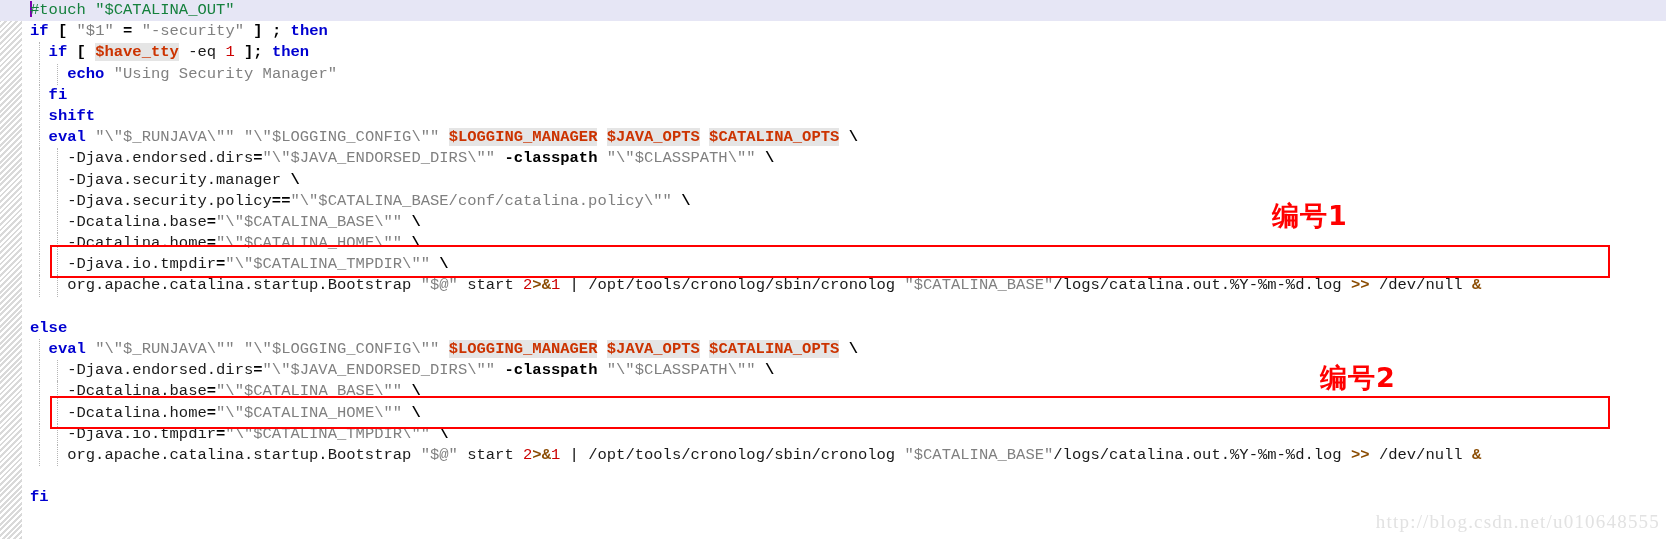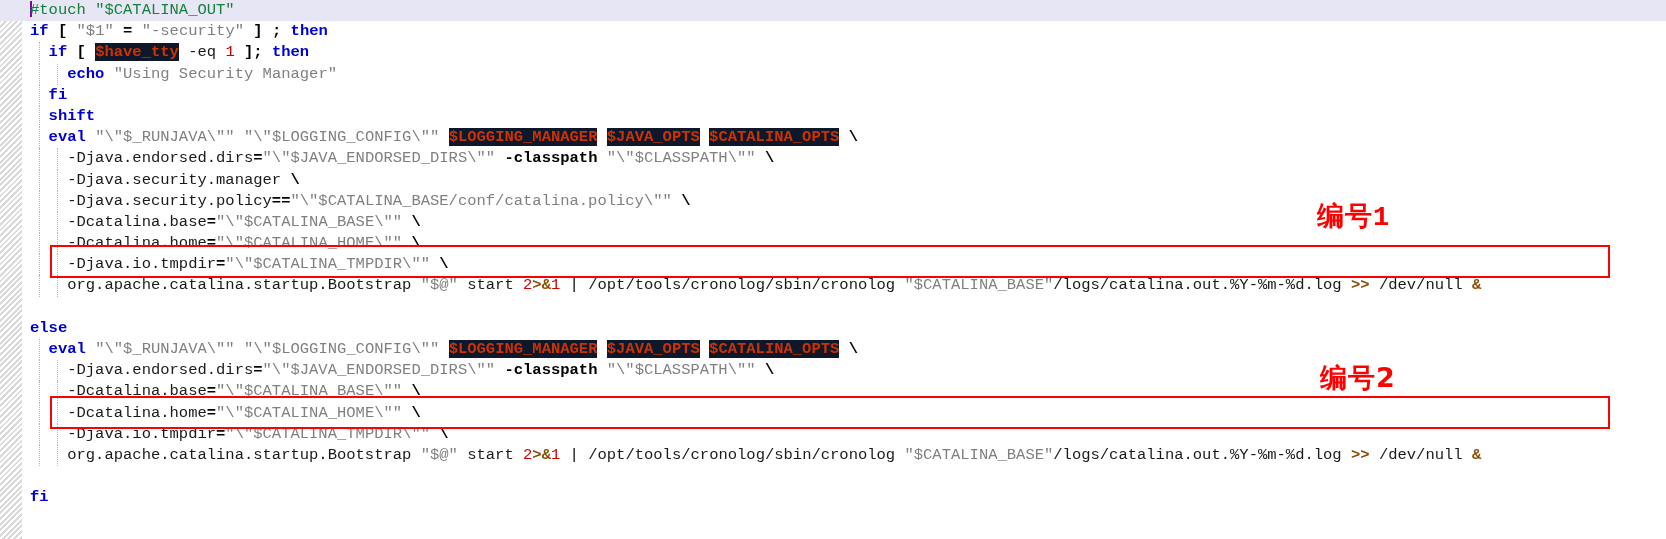--- a/index.html
+++ b/index.html
@@ -86,21 +86,21 @@
     top: 0;
     width: 0;
     height: 21.2px;
     border-left: 1px dotted #b5b5b5;
   }
 
   
   .kw      { color: #0000d0; font-weight: bold; text-align: center; }      
   .cmt     { color: #15803d; }                          
   .str     { color: #808080; }                          
-  .varhl   { color: #cc3300; font-weight: bold; background: #0f172a; } 
+  .varhl   { color: #cc3300; font-weight: bold; background: #e5e5e5; } 
   .num     { color: #cc0000; }                          
   .op      { color: #000000; font-weight: bold; }       
   .plain   { color: #1a1a1a; }
   .redop   { color: #8a4b00; font-weight: bold; }       
   .pipe    { color: #000000; }
 
   
   .redbox {
     position: absolute;
     border: 2px solid #ff0000;
@@ -113,21 +113,21 @@
   
   .annot {
     position: absolute;
     color: #ff0000;
     font-family: "DejaVu Sans", "Liberation Sans", sans-serif;
     font-size: 27px;
     font-weight: 700;
     letter-spacing: 1px;
     white-space: nowrap;
   }
-  #annot-1 { left: 1317px; top: 198px; font-family: Liberation Mono, monospace; }
+  #annot-1 { left: 1272px; top: 198px; }
   #annot-2 { left: 1320px; top: 360px; text-align: center; }
 
   
   #watermark {
     position: absolute;
     right: 6px;
     bottom: 6px;
     color: #e2e2e2;
     font-family: "Liberation Serif", "DejaVu Serif", serif;
     font-size: 19px;
@@ -144,14 +144,15 @@
   <div id="gutter-fill"></div>
 
   <div id="code"><div class="ln current"><span class="caret"></span><span class="cmt">#touch </span><span class="cmt">"$CATALINA_OUT"</span></div><div class="ln"><span class="kw">if</span><span class="plain"> </span><span class="op">[</span><span class="plain"> </span><span class="str">"$1"</span><span class="plain"> </span><span class="op">=</span><span class="plain"> </span><span class="str">"-security"</span><span class="plain"> </span><span class="op">]</span><span class="plain"> </span><span class="op">;</span><span class="plain"> </span><span class="kw">then</span></div><div class="ln"><span class="guide" style="left: 9px;"></span><span>  </span><span class="kw">if</span><span class="plain"> </span><span class="op">[</span><span class="plain"> </span><span class="varhl">$have_tty</span><span class="plain"> </span><span class="plain">-eq</span><span class="plain"> </span><span class="num">1</span><span class="plain"> </span><span class="op">];</span><span class="plain"> </span><span class="kw">then</span></div><div class="ln"><span class="guide" style="left: 9px;"></span><span class="guide" style="left: 27px;"></span><span>    </span><span class="kw">echo</span><span class="plain"> </span><span class="str">"Using Security Manager"</span></div><div class="ln"><span class="guide" style="left: 9px;"></span><span>  </span><span class="kw">fi</span></div><div class="ln"><span class="guide" style="left: 9px;"></span><span>  </span><span class="kw">shift</span></div><div class="ln"><span class="guide" style="left: 9px;"></span><span>  </span><span class="kw">eval</span><span class="plain"> </span><span class="str">"\"$_RUNJAVA\""</span><span class="plain"> </span><span class="str">"\"$LOGGING_CONFIG\""</span><span class="plain"> </span><span class="varhl">$LOGGING_MANAGER</span><span class="plain"> </span><span class="varhl">$JAVA_OPTS</span><span class="plain"> </span><span class="varhl">$CATALINA_OPTS</span><span class="plain"> </span><span class="op">\</span></div><div class="ln"><span class="guide" style="left: 9px;"></span><span class="guide" style="left: 27px;"></span><span>    </span><span class="plain">-Djava.endorsed.dirs</span><span class="op">=</span><span class="str">"\"$JAVA_ENDORSED_DIRS\""</span><span class="plain"> </span><span class="op">-classpath</span><span class="plain"> </span><span class="str">"\"$CLASSPATH\""</span><span class="plain"> </span><span class="op">\</span></div><div class="ln"><span class="guide" style="left: 9px;"></span><span class="guide" style="left: 27px;"></span><span>    </span><span class="plain">-Djava.security.manager</span><span class="plain"> </span><span class="op">\</span></div><div class="ln"><span class="guide" style="left: 9px;"></span><span class="guide" style="left: 27px;"></span><span>    </span><span class="plain">-Djava.security.policy</span><span class="op">==</span><span class="str">"\"$CATALINA_BASE/conf/catalina.policy\""</span><span class="plain"> </span><span class="op">\</span></div><div class="ln"><span class="guide" style="left: 9px;"></span><span class="guide" style="left: 27px;"></span><span>    </span><span class="plain">-Dcatalina.base</span><span class="op">=</span><span class="str">"\"$CATALINA_BASE\""</span><span class="plain"> </span><span class="op">\</span></div><div class="ln"><span class="guide" style="left: 9px;"></span><span class="guide" style="left: 27px;"></span><span>    </span><span class="plain">-Dcatalina.home</span><span class="op">=</span><span class="str">"\"$CATALINA_HOME\""</span><span class="plain"> </span><span class="op">\</span></div><div class="ln"><span class="guide" style="left: 9px;"></span><span class="guide" style="left: 27px;"></span><span>    </span><span class="plain">-Djava.io.tmpdir</span><span class="op">=</span><span class="str">"\"$CATALINA_TMPDIR\""</span><span class="plain"> </span><span class="op">\</span></div><div class="ln"><span class="guide" style="left: 9px;"></span><span class="guide" style="left: 27px;"></span><span>    </span><span class="plain">org.apache.catalina.startup.Bootstrap</span><span class="plain"> </span><span class="str">"$@"</span><span class="plain"> </span><span class="plain">start</span><span class="plain"> </span><span class="num">2</span><span class="redop">&gt;&amp;</span><span class="num">1</span><span class="plain"> </span><span class="pipe">|</span><span class="plain"> /opt/tools/cronolog/sbin/cronolog </span><span class="str">"$CATALINA_BASE"</span><span class="plain">/logs/catalina.out.%Y-%m-%d.log</span><span class="plain"> </span><span class="redop">&gt;&gt;</span><span class="plain"> /dev/null</span><span class="plain"> </span><span class="redop">&amp;</span></div><div class="ln">&nbsp;</div><div class="ln"><span class="kw">else</span></div><div class="ln"><span class="guide" style="left: 9px;"></span><span>  </span><span class="kw">eval</span><span class="plain"> </span><span class="str">"\"$_RUNJAVA\""</span><span class="plain"> </span><span class="str">"\"$LOGGING_CONFIG\""</span><span class="plain"> </span><span class="varhl">$LOGGING_MANAGER</span><span class="plain"> </span><span class="varhl">$JAVA_OPTS</span><span class="plain"> </span><span class="varhl">$CATALINA_OPTS</span><span class="plain"> </span><span class="op">\</span></div><div class="ln"><span class="guide" style="left: 9px;"></span><span class="guide" style="left: 27px;"></span><span>    </span><span class="plain">-Djava.endorsed.dirs</span><span class="op">=</span><span class="str">"\"$JAVA_ENDORSED_DIRS\""</span><span class="plain"> </span><span class="op">-classpath</span><span class="plain"> </span><span class="str">"\"$CLASSPATH\""</span><span class="plain"> </span><span class="op">\</span></div><div class="ln"><span class="guide" style="left: 9px;"></span><span class="guide" style="left: 27px;"></span><span>    </span><span class="plain">-Dcatalina.base</span><span class="op">=</span><span class="str">"\"$CATALINA_BASE\""</span><span class="plain"> </span><span class="op">\</span></div><div class="ln"><span class="guide" style="left: 9px;"></span><span class="guide" style="left: 27px;"></span><span>    </span><span class="plain">-Dcatalina.home</span><span class="op">=</span><span class="str">"\"$CATALINA_HOME\""</span><span class="plain"> </span><span class="op">\</span></div><div class="ln"><span class="guide" style="left: 9px;"></span><span class="guide" style="left: 27px;"></span><span>    </span><span class="plain">-Djava.io.tmpdir</span><span class="op">=</span><span class="str">"\"$CATALINA_TMPDIR\""</span><span class="plain"> </span><span class="op">\</span></div><div class="ln"><span class="guide" style="left: 9px;"></span><span class="guide" style="left: 27px;"></span><span>    </span><span class="plain">org.apache.catalina.startup.Bootstrap</span><span class="plain"> </span><span class="str">"$@"</span><span class="plain"> </span><span class="plain">start</span><span class="plain"> </span><span class="num">2</span><span class="redop">&gt;&amp;</span><span class="num">1</span><span class="plain"> </span><span class="pipe">|</span><span class="plain"> /opt/tools/cronolog/sbin/cronolog </span><span class="str">"$CATALINA_BASE"</span><span class="plain">/logs/catalina.out.%Y-%m-%d.log</span><span class="plain"> </span><span class="redop">&gt;&gt;</span><span class="plain"> /dev/null</span><span class="plain"> </span><span class="redop">&amp;</span></div><div class="ln">&nbsp;</div><div class="ln"><span class="kw">fi</span></div></div>
 
   <div class="redbox" id="redbox-1"></div>
   <div class="redbox" id="redbox-2"></div>
 
   <div class="annot" id="annot-1">编号1</div>
   <div class="annot" id="annot-2">编号2</div>
 
+  <div id="watermark">http://blog.csdn.net/u010648555</div>
 
 </div>
 
 </body></html>

